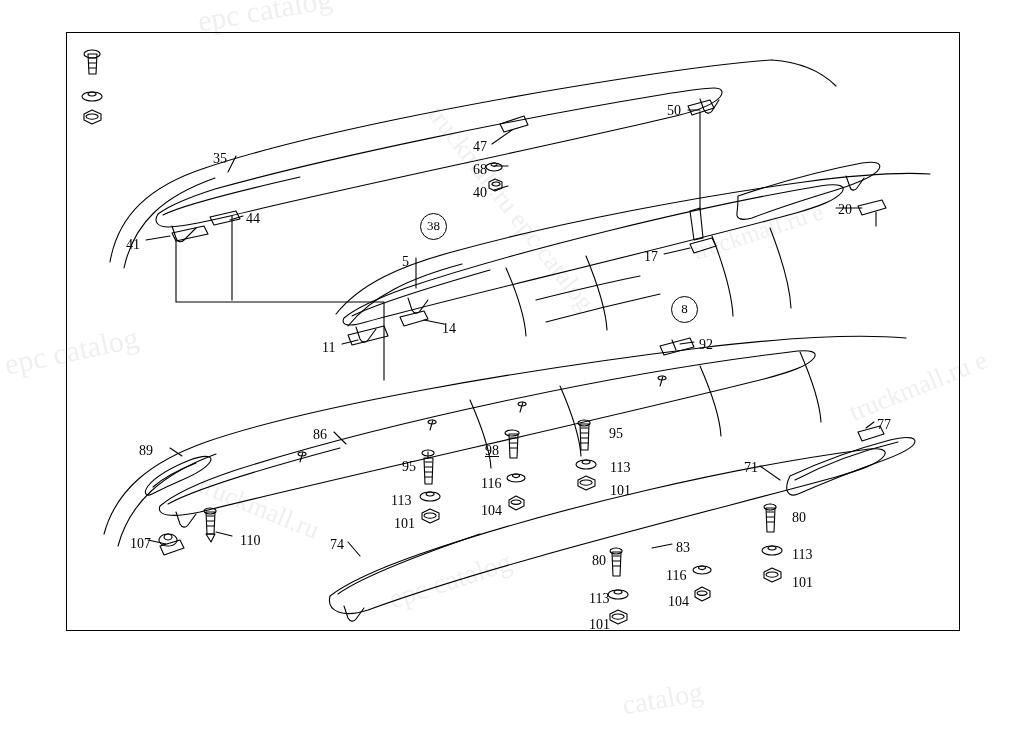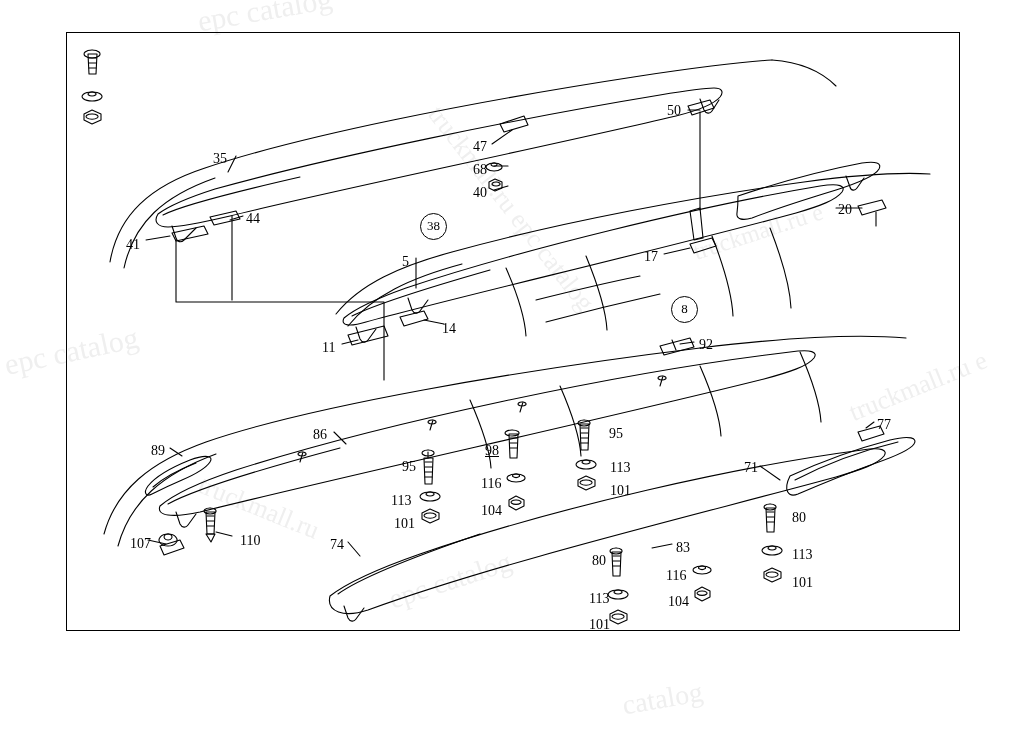--- a/index.html
+++ b/index.html
@@ -292,21 +292,21 @@
       <div class="lab circ" style="left: 420px; top: 213px;">38</div>
       <div class="lab" style="left: 402px; top: 255px;">5</div>
       <div class="lab" style="left: 644px; top: 250px;">17</div>
       <div class="lab" style="left: 838px; top: 203px;">20</div>
       <div class="lab circ" style="left: 671px; top: 296px;">8</div>
       <div class="lab" style="left: 322px; top: 341px;">11</div>
       <div class="lab" style="left: 442px; top: 322px;">14</div>
       <div class="lab" style="left: 699px; top: 338px;">92</div>
       <div class="lab" style="left: 877px; top: 418px;">77</div>
       <div class="lab" style="left: 313px; top: 428px;">86</div>
-      <div class="lab" style="left: 151px; top: 444px;">89</div>
+      <div class="lab" style="left: 139px; top: 444px;">89</div>
       <div class="lab" style="left: 485px; top: 444px; text-decoration: underline;">98</div>
       <div class="lab" style="left: 609px; top: 427px;">95</div>
       <div class="lab" style="left: 402px; top: 460px;">95</div>
       <div class="lab" style="left: 610px; top: 461px;">113</div>
       <div class="lab" style="left: 481px; top: 477px;">116</div>
       <div class="lab" style="left: 610px; top: 484px;">101</div>
       <div class="lab" style="left: 391px; top: 494px;">113</div>
       <div class="lab" style="left: 481px; top: 504px;">104</div>
       <div class="lab" style="left: 394px; top: 517px;">101</div>
       <div class="lab" style="left: 744px; top: 461px;">71</div>

